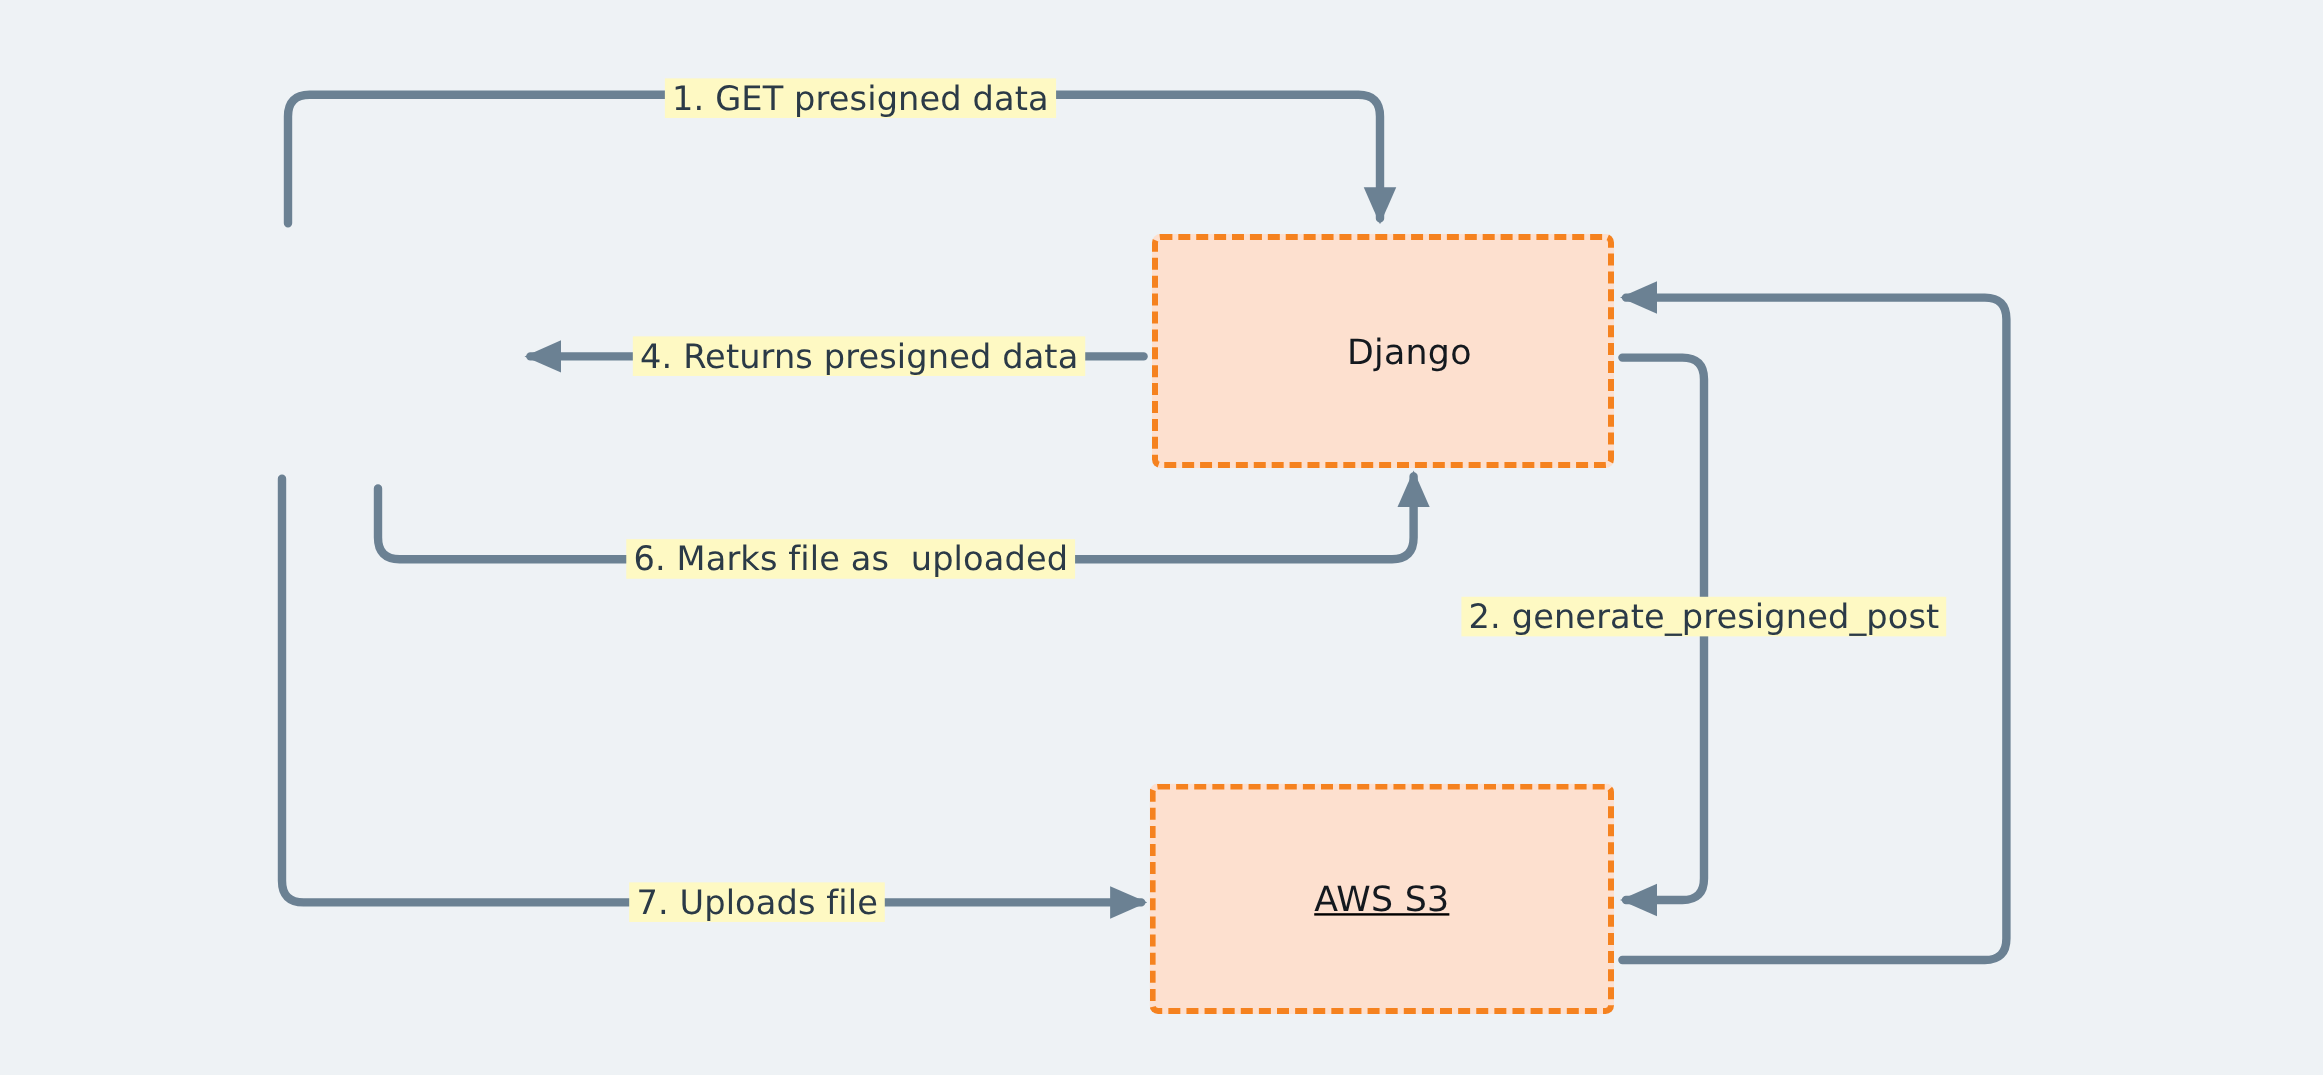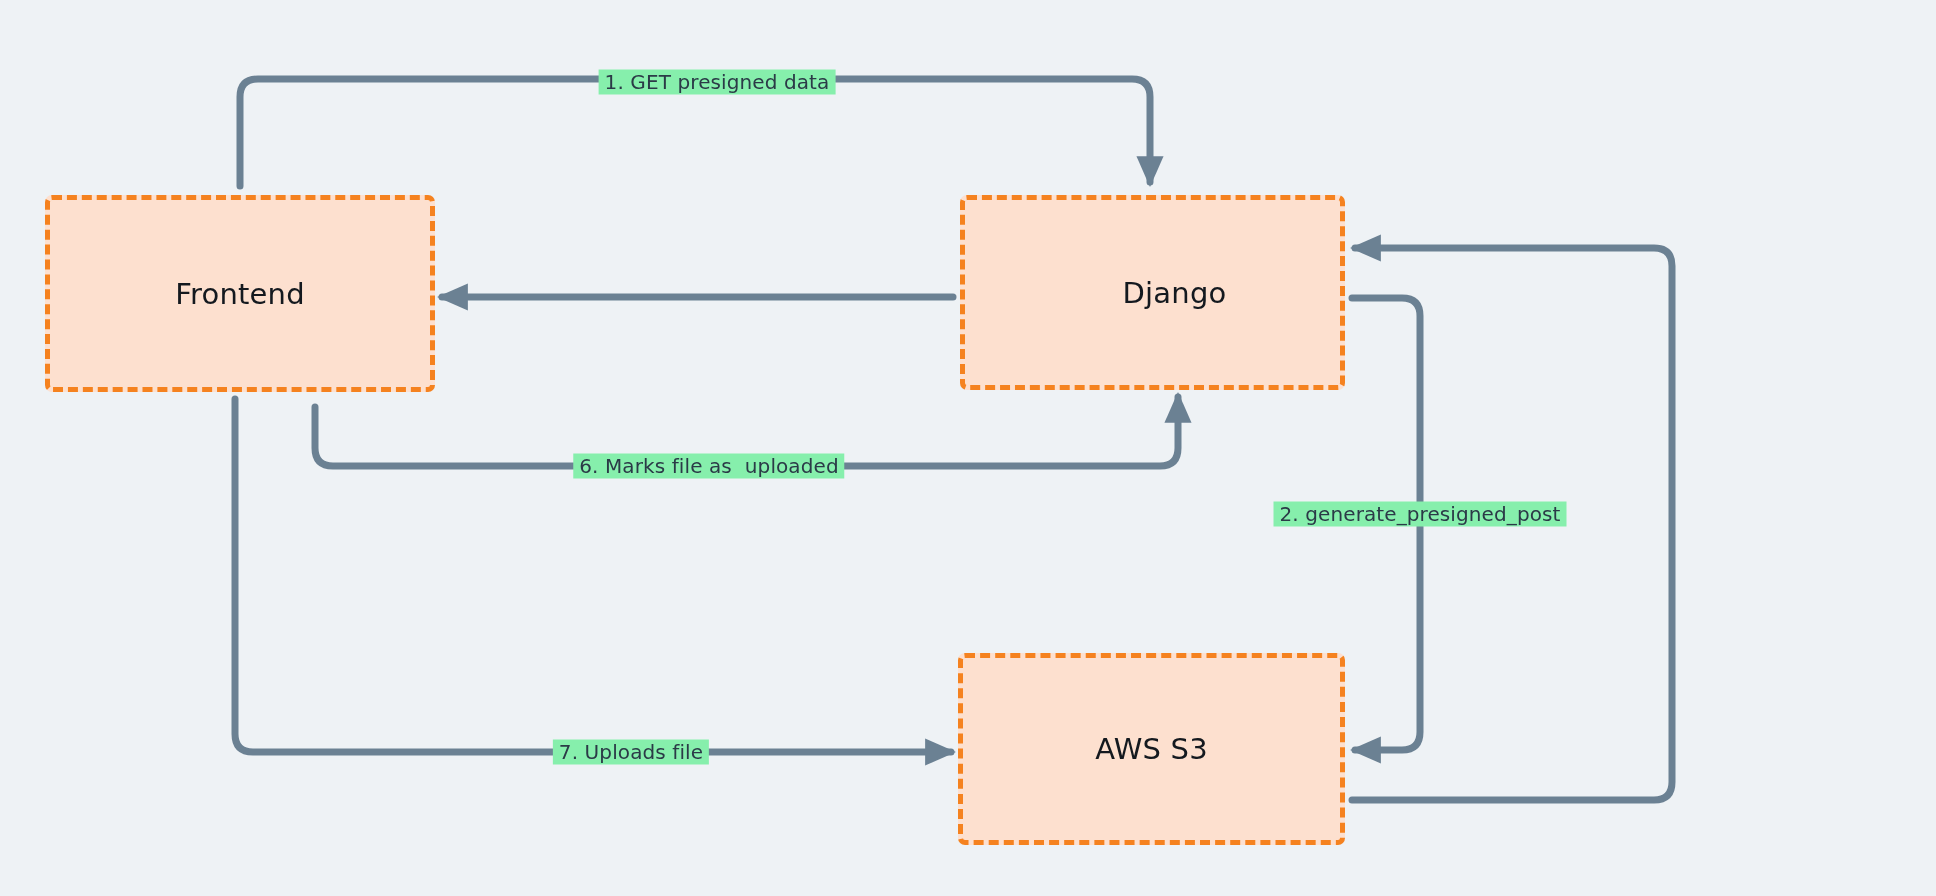--- a/index.html
+++ b/index.html
@@ -41,24 +41,24 @@
   .node-label {
     font-family: "DejaVu Sans", sans-serif;
     font-size: 29px;
     color: #14191f;
     letter-spacing: 0.2px;
     white-space: nowrap;
   }
   .edge-label {
     position: absolute;
     font-family: "DejaVu Sans", sans-serif;
-    font-size: 20px;
+    font-size: 28px;
     color: #2b3a47;
     white-space: pre;
-    background: #86efac;
+    background: #fef9c3;
     line-height: 1.05;
     padding: 2px 6px;
     transform: translate(-50%, -50%);
     letter-spacing: 0.1px;
   }
 </style>
 </head>
 <body>
 
 <div id="canvas">
@@ -79,35 +79,33 @@
       <path marker-end="url(#arrowhead)" d="M 1352 800 L 1654 800 Q 1672 800 1672 782 L 1672 266 Q 1672 248 1654 248 L 1355 248"></path>
 
       <path marker-end="url(#arrowhead)" d="M 953 297 L 442 297"></path>
 
       <path marker-end="url(#arrowhead)" d="M 235 399 L 235 734 Q 235 752 253 752 L 951 752"></path>
 
       <path marker-end="url(#arrowhead)" d="M 315 407 L 315 448 Q 315 466 333 466 L 1160 466 Q 1178 466 1178 448 L 1178 397"></path>
     </g>
   </svg>
 
-  <div class="node" style="left:45px; top:195px; width:390px; height:197px;">
-    <span class="node-label">Frontend</span>
-  </div>
 
   <div class="node" style="left:960px; top:195px; width:385px; height:195px;padding-left:44px;">
     <span class="node-label">Django</span>
   </div>
 
-  <div class="node" style="left:958px; top:653px; width:387px; height:192px;">
+  <div class="node" style="left:958px; top:653px; width:387px; height:192px;text-decoration:underline;">
     <span class="node-label">AWS S3</span>
   </div>
 
   <div class="edge-label" style="left:717px; top:82px;">1. GET presigned data</div>
 
   <div class="edge-label" style="left:1420px; top:514px;">2. generate_presigned_post</div>
 
 
+  <div class="edge-label" style="left:716px; top:297px;">4. Returns presigned data</div>
 
   <div class="edge-label" style="left:631px; top:752px;">7. Uploads file</div>
 
   <div class="edge-label" style="left:709px; top:466px;text-align:center;">6. Marks file as  uploaded</div>
 
 </div>
 
 </body></html>

